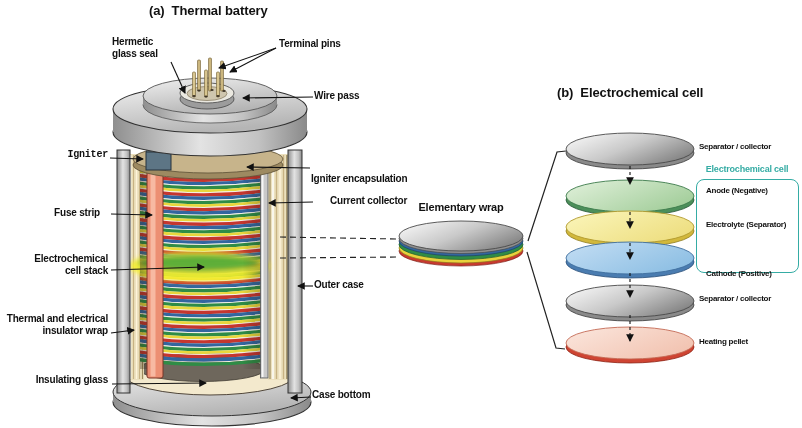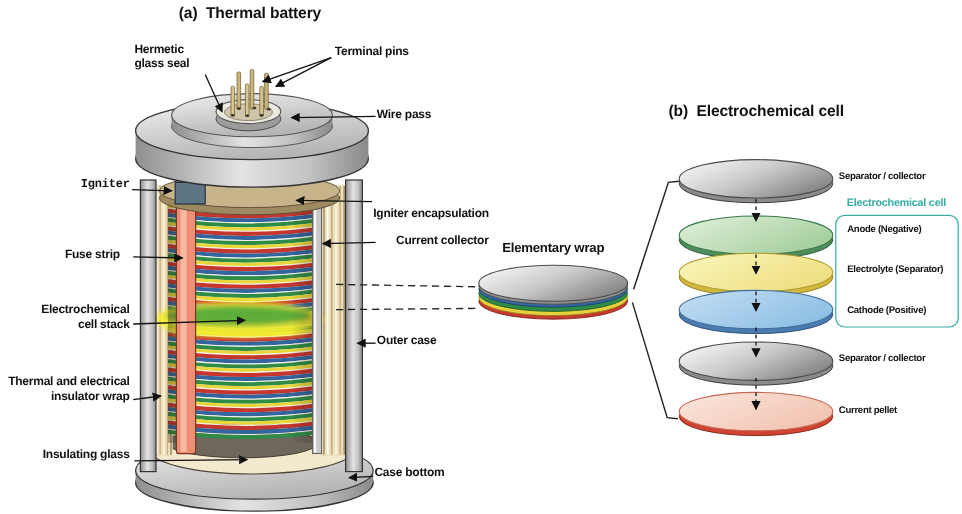--- a/index.html
+++ b/index.html
@@ -23,21 +23,21 @@
   #lbl-outercase{left:314px;top:279px;}
   #lbl-wrap{left:-6px;top:313px;width:114px;text-align:right;}
   #lbl-block{left:18px;top:374px;width:90px;text-align:right;}
   #lbl-casebottom{left:312px;top:389px;}
   #lbl-elemstack{left:402px;top:201px;width:118px;text-align:center;font-size:11px;}
   #lbl-title-b{left:557px;top:85px;}
   #lbl-sep1{left:699px;top:142px;}
   #lbl-ecgroup{left:697px;top:164px;width:100px;text-align:center;}
   #lbl-anode{left:706px;top:186px;}
   #lbl-elyte{left:706px;top:220px;}
-  #lbl-cathode{left:706px;top:254px;}
+  #lbl-cathode{left:706px;top:269px;}
   #lbl-sep2{left:699px;top:294px;}
   #lbl-heating{left:699px;top:337px;}
   #ec-box{position:absolute;left:696px;top:179px;width:101px;height:92px;
           border:1.5px solid #35aca4;border-radius:8px;}
 </style>
 </head>
 <body>
 
 <div id="page">
 
@@ -349,15 +349,15 @@
 <div class="lbl lbl-a" id="lbl-elemstack">Elementary wrap</div>
 
 <div class="lbl ttl" id="lbl-title-b">(b)  Electrochemical cell</div>
 <div id="ec-box"></div>
 <div class="lbl lbl-b" id="lbl-sep1">Separator / collector</div>
 <div class="lbl teal" id="lbl-ecgroup" style="font-weight:bold;">Electrochemical cell</div>
 <div class="lbl lbl-b" id="lbl-anode">Anode (Negative)</div>
 <div class="lbl lbl-b" id="lbl-elyte">Electrolyte (Separator)</div>
 <div class="lbl lbl-b" id="lbl-cathode">Cathode (Positive)</div>
 <div class="lbl lbl-b" id="lbl-sep2">Separator / collector</div>
-<div class="lbl lbl-b" id="lbl-heating">Current pellet</div>
+<div class="lbl lbl-b" id="lbl-heating">Heating pellet</div>
 
 </div>
 
 </body></html>

